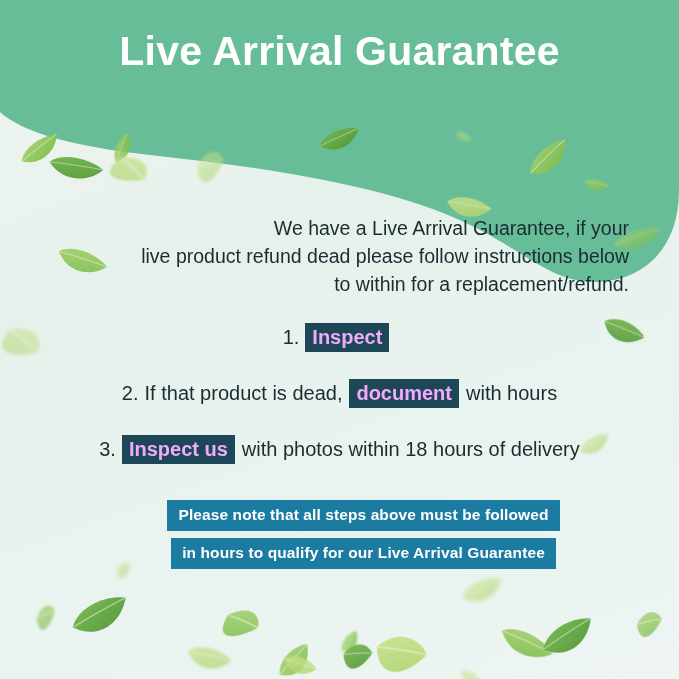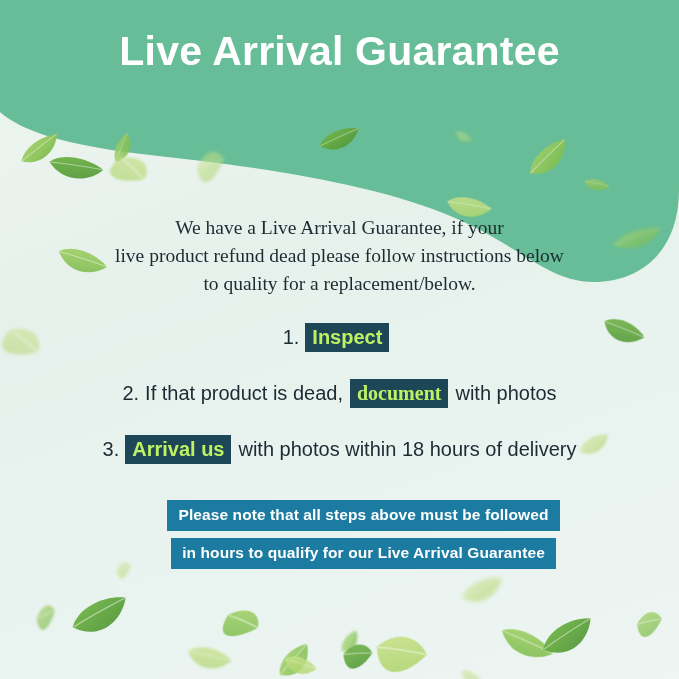--- a/index.html
+++ b/index.html
@@ -65,25 +65,25 @@
     letter-spacing: 0.2px;
     line-height: 1.15;
     font-family: "Liberation Sans", sans-serif;
   }
 
   .intro {
     position: absolute;
     left: 50px;
     right: 50px;
     top: 214px;
-    text-align: center;
+    text-align: right;
     color: #1b2b32;
     font-size: 19.5px;
     line-height: 28px;
-    font-family: Liberation Serif, serif;
+    font-family: Liberation Sans, sans-serif;
   }
   .intro div { white-space: nowrap; }
 
   .steps {
     position: absolute;
     left: 0;
     right: 0;
     top: 322px;
   }
   .step {
@@ -95,28 +95,28 @@
     line-height: 26px;
     height: 30px;
     margin-bottom: 26px;
     white-space: nowrap;
   }
   .step .num { margin-right: 6px; }
   .step .tail { }
   .badge {
     display: inline-block;
     background: #1d4657;
-    color: #bef264;
+    color: #f0abfc;
     font-weight: bold;
     font-size: 20px;
     padding: 3px 7px 4px 7px;
     margin: 0 7px 0 0;
     line-height: 22px;
   }
-  .badge.mid { margin: 13px 7px; font-family: Liberation Serif, serif; }
+  .badge.mid { margin: 13px 7px; }
 
   .notes {
     position: absolute;
     left: 0;
     right: 0;
     top: 500px;
     display: flex;
     flex-direction: column;
     align-items: center;
   }
@@ -449,40 +449,40 @@
         </svg></div>
     </div>
 
   <div class="content">
 
     <div class="page-title">Live Arrival Guarantee</div>
 
     <div class="intro">
       <div>We have a Live Arrival Guarantee, if your</div>
       <div>live product refund dead please follow instructions below</div>
-      <div>to quality for a replacement/below.</div>
+      <div>to within for a replacement/refund.</div>
     </div>
 
     <div class="steps">
 
       <div class="step">
         <span class="num">1.</span>
         <span class="badge">Inspect</span>
       </div>
 
       <div class="step">
         <span class="num">2.</span>
         <span class="lead">If that product is dead,</span>
         <span class="badge mid">document</span>
-        <span class="tail">with photos</span>
+        <span class="tail">with hours</span>
       </div>
 
       <div class="step">
         <span class="num">3.</span>
-        <span class="badge">Arrival us</span>
+        <span class="badge">Inspect us</span>
         <span class="tail">with photos within 18 hours of delivery</span>
       </div>
 
     </div>
 
     <div class="notes">
       <div class="note-bar">Please note that all steps above must be followed</div>
       <div class="note-bar">in hours to qualify for our Live Arrival Guarantee</div>
     </div>
 

